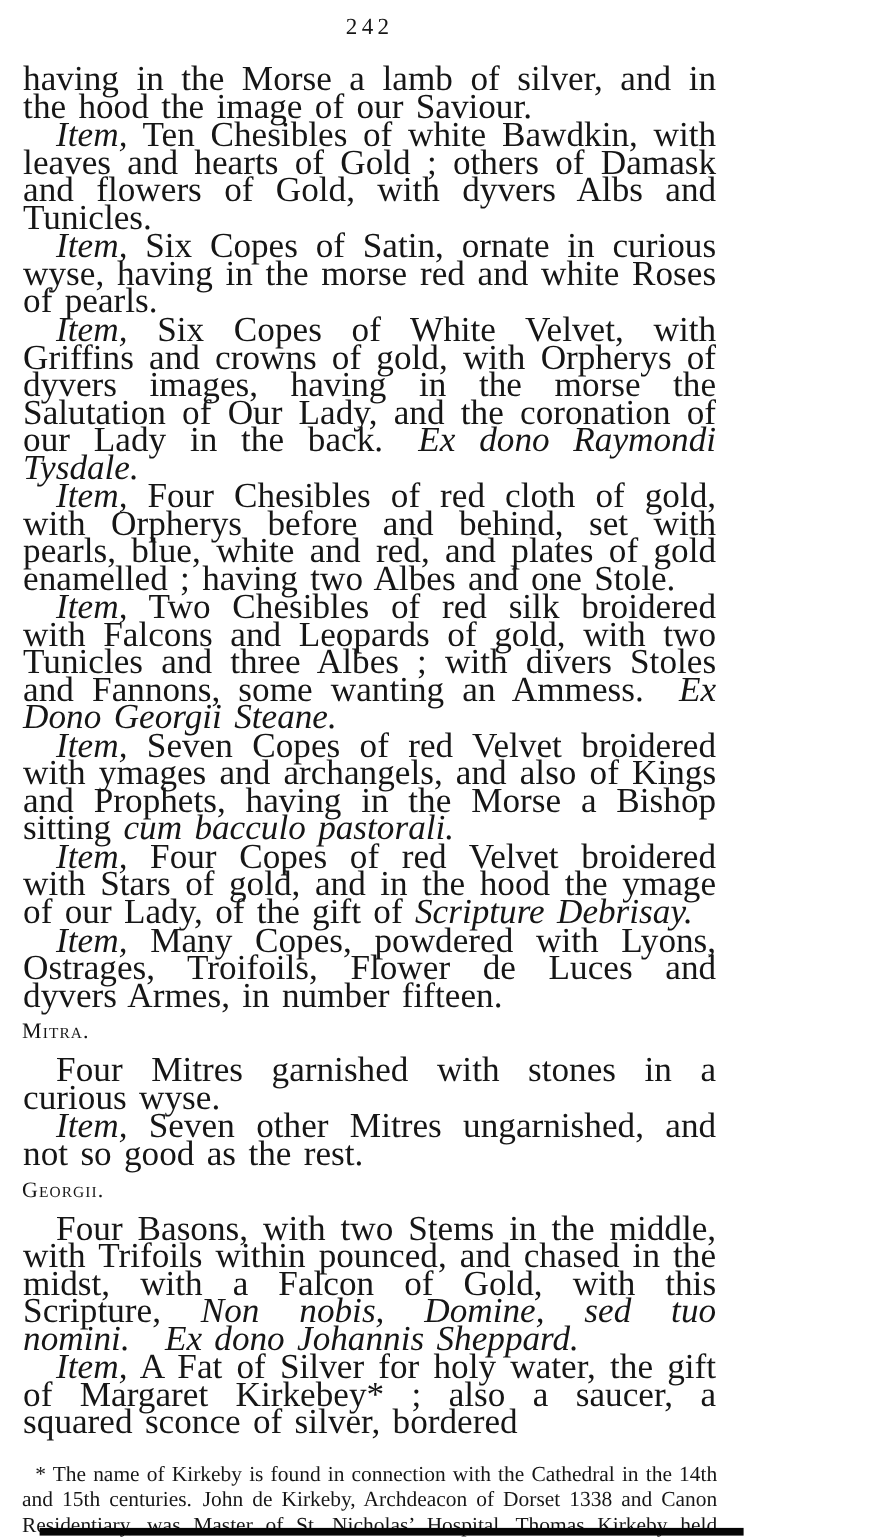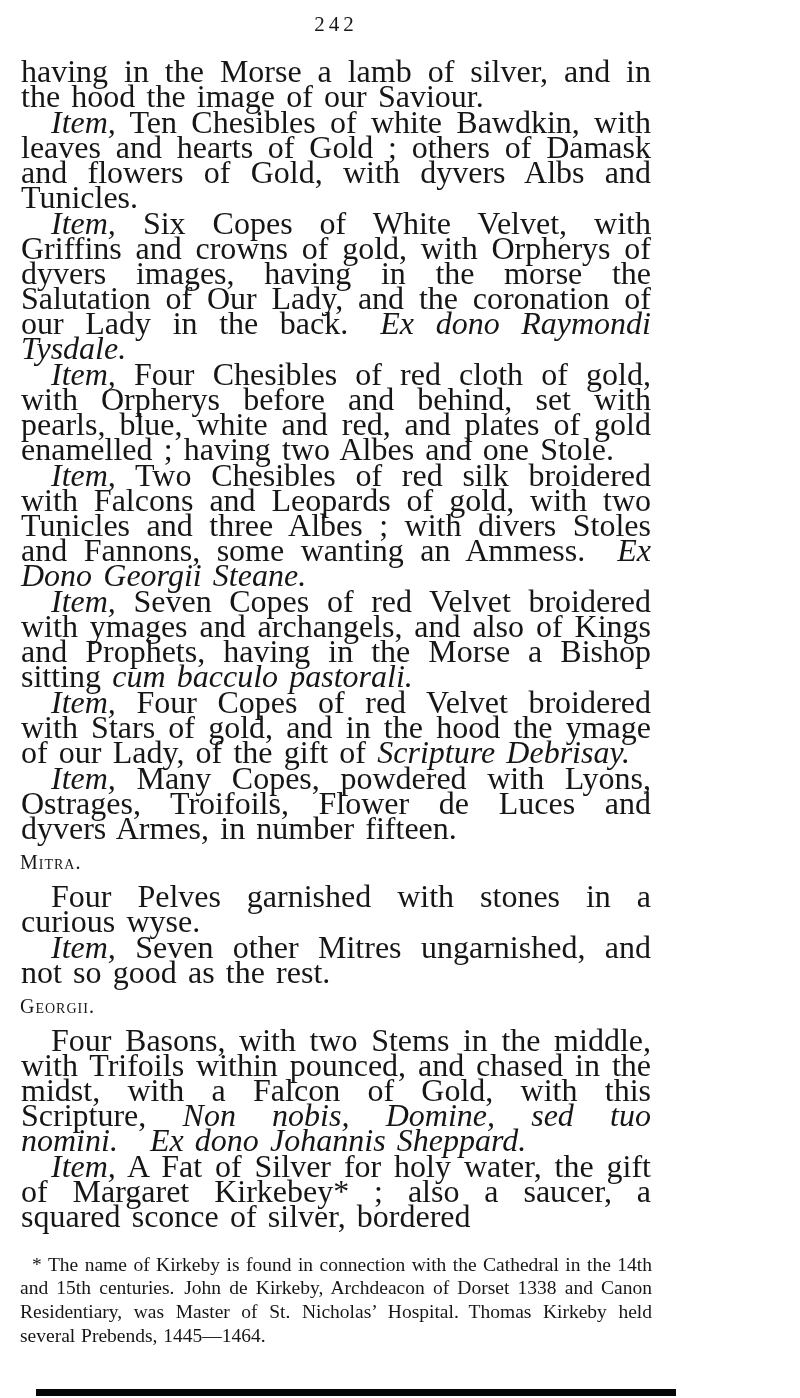--- a/index.html
+++ b/index.html
@@ -60,28 +60,29 @@
 </style>
 </head>
 <body>
 
 <div class="page">
   <div class="page-number">242</div>
 
   <div id="page-body">
       <p class="para"><span class="">having in the Morse a lamb of silver, and in the hood the image of our Saviour.</span></p>
       <p class="para indent"><span class="italic">Item,</span><span class=""> Ten Chesibles of white Bawdkin, with leaves and hearts of Gold ; others of Damask and flowers of Gold, with dyvers Albs and Tunicles.</span></p>
+      <p class="para indent"><span class="italic">Item,</span><span class=""> Six Copes of Satin, ornate in curious wyse, having in the morse red and white Roses of pearls.</span></p>
       <p class="para indent"><span class="italic">Item,</span><span class=""> Six Copes of White Velvet, with Griffins and crowns of gold, with Orpherys of dyvers images, having in the morse the Salutation of Our Lady, and the coronation of our Lady in the back.  </span><span class="italic">Ex dono Raymondi Tysdale.</span></p>
       <p class="para indent"><span class="italic">Item,</span><span class=""> Four Chesibles of red cloth of gold, with Orpherys before and behind, set with pearls, blue, white and red, and plates of gold enamelled ; having two Albes and one Stole.</span></p>
       <p class="para indent"><span class="italic">Item,</span><span class=""> Two Chesibles of red silk broidered with Falcons and Leopards of gold, with two Tunicles and three Albes ; with divers Stoles and Fannons, some wanting an Ammess.  </span><span class="italic">Ex Dono Georgii Steane.</span></p>
       <p class="para indent"><span class="italic">Item,</span><span class=""> Seven Copes of red Velvet broidered with ymages and archangels, and also of Kings and Prophets, having in the Morse a Bishop sitting </span><span class="italic">cum bacculo pastorali.</span></p>
       <p class="para indent"><span class="italic">Item,</span><span class=""> Four Copes of red Velvet broidered with Stars of gold, and in the hood the ymage of our Lady, of the gift of </span><span class="italic">Scripture Debrisay.</span></p>
       <p class="para indent"><span class="italic">Item,</span><span class=""> Many Copes, powdered with Lyons, Ostrages, Troifoils, Flower de Luces and dyvers Armes, in number fifteen.</span></p>
       <div class="heading">Mitra.</div>
-      <p class="para indent"><span class="">Four Pelves garnished with stones in a curious wyse.</span></p>
+      <p class="para indent"><span class="">Four Mitres garnished with stones in a curious wyse.</span></p>
       <p class="para indent"><span class="italic">Item,</span><span class=""> Seven other Mitres ungarnished, and not so good as the rest.</span></p>
       <div class="heading">Georgii.</div>
       <p class="para indent"><span class="">Four Basons, with two Stems in the middle, with Trifoils within pounced, and chased in the midst, with a Falcon of Gold, with this Scripture, </span><span class="italic">Non nobis, Domine, sed tuo nomini.</span><span class="">  </span><span class="italic">Ex dono Johannis Sheppard.</span></p>
       <p class="para indent"><span class="italic">Item,</span><span class=""> A Fat of Silver for holy water, the gift of Margaret Kirkebey* ; also a saucer, a squared sconce of silver, bordered</span></p>
     </div>
 
   <p class="footnote" id="footnote"><span class="">* The name of Kirkeby is found in connection with the Cathedral in the 14th and 15th centuries. John de Kirkeby, Archdeacon of Dorset 1338 and Canon Residentiary, was Master of St. Nicholas’ Hospital. Thomas Kirkeby held several Prebends, 1445—1464.</span></p>
 
   <div class="bottom-bar"></div>
 </div>

